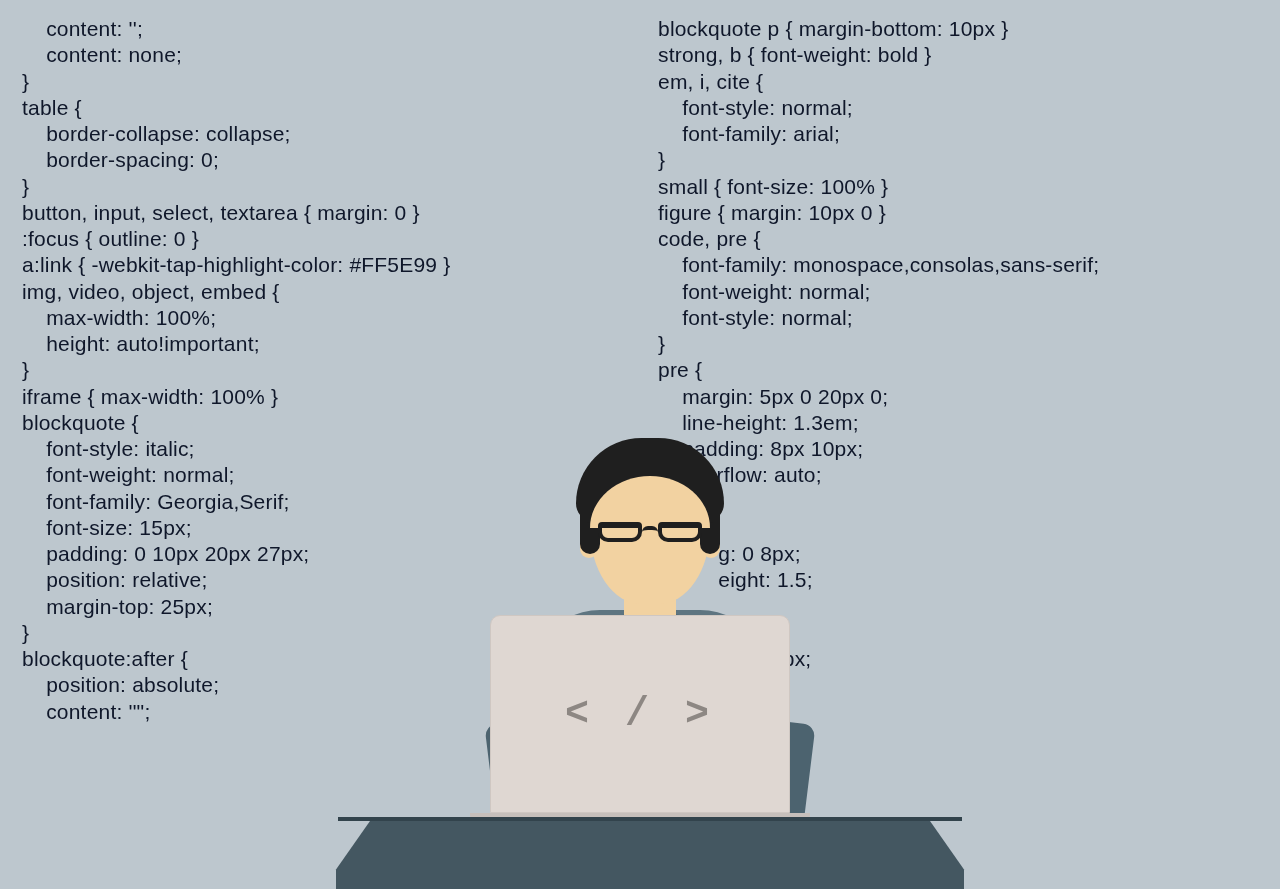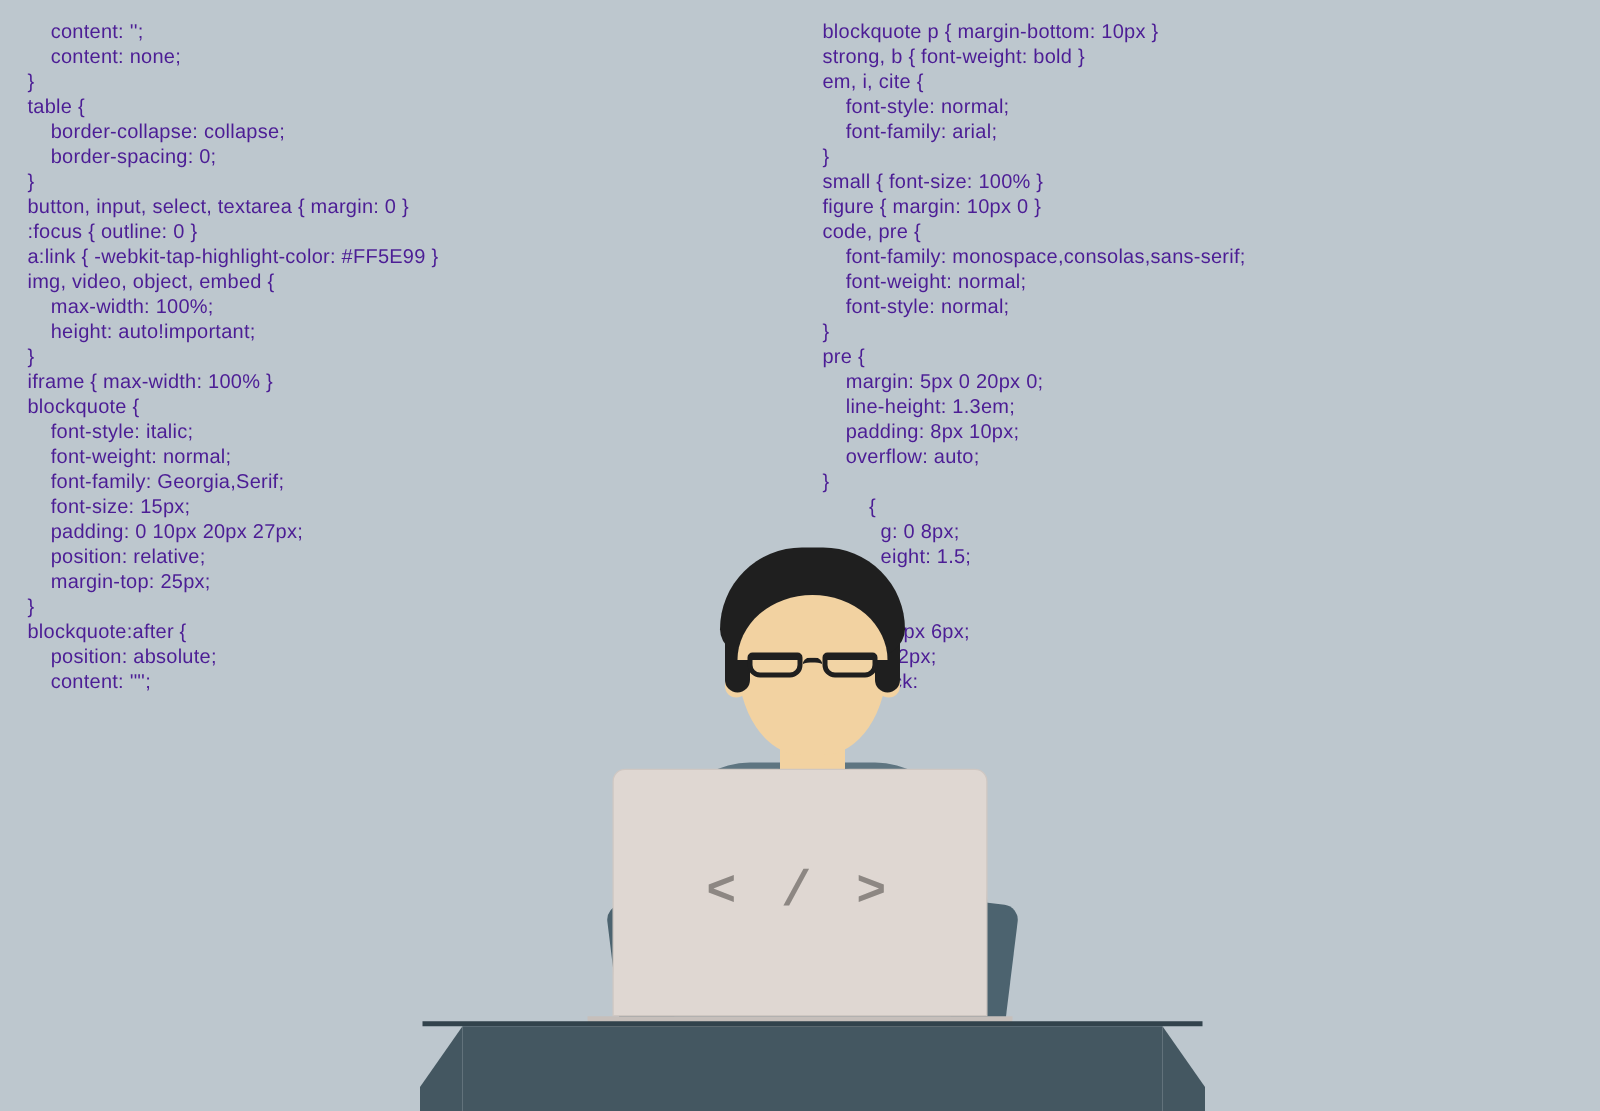--- a/index.html
+++ b/index.html
@@ -7,23 +7,23 @@
     width: 1280px;
     height: 889px;
     background: #bdc7ce;
     position: relative;
     overflow: hidden;
     font-family: Arial, Helvetica, sans-serif;
   }
   .code-col {
     position: absolute;
     top: 16px;
-    font-size: 16px;
+    font-size: 21px;
     line-height: 1.25;
-    color: #4c1d95;
+    color: #0f172a;
     white-space: pre;
     letter-spacing: 0.2px;
   }
   .code-left { left: 22px; }
   .code-right { left: 658px; }
 
   
   .desk {
     position: absolute;
     left: 370px;

